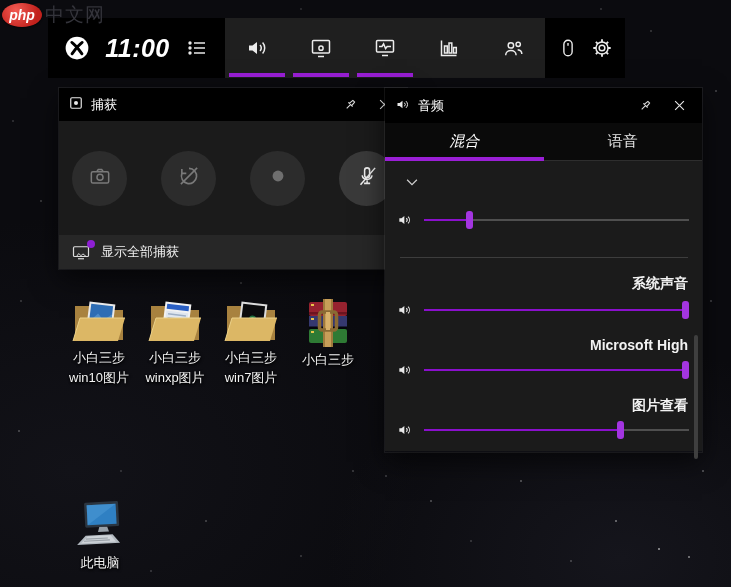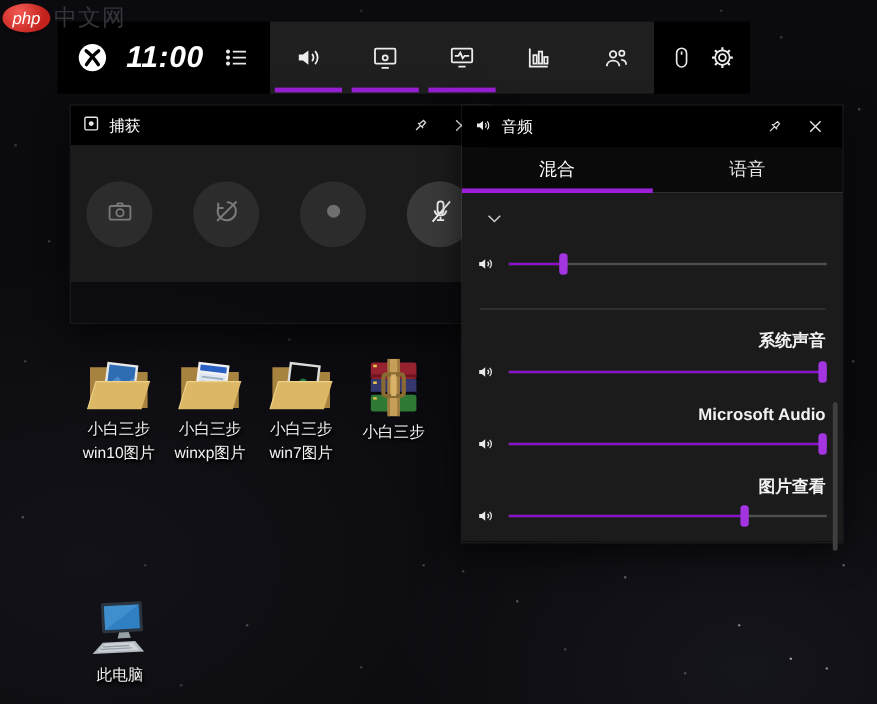--- a/index.html
+++ b/index.html
@@ -28,21 +28,21 @@
       300px 8px 0 rgba(255,255,255,.15), 20px 300px 0 rgba(255,255,255,.2),
       12px 120px 0 rgba(255,255,255,.18), 240px 282px 0 rgba(255,255,255,.2),
       385px 475px 0 rgba(255,255,255,.22), 150px 570px 0 rgba(255,255,255,.2);
   }
 
   
   .wm { position:absolute; left:2px; top:2px; display:flex; align-items:center; gap:3px; z-index:5; }
   .wm-badge {
     width:40px; height:24px; border-radius:50%;
     background:radial-gradient(circle at 35% 30%, #f25a52, #c2211c 70%);
-    color:#fff; font-style:italic; font-weight:normal; font-size:14px;
+    color:#fff; font-style:italic; font-weight:bold; font-size:14px;
     display:flex; align-items:center; justify-content:center;
     box-shadow:0 1px 2px rgba(0,0,0,.6);
   }
   .wm-site { color:#34343b; font-weight:normal; font-size:19px; letter-spacing:1px; }
 
   
   .tb { position:absolute; top:18px; height:60px; display:flex; align-items:center;font-style:italic; }
   .tb-a { left:48px; width:177px; background:#000; justify-content:space-evenly; }
   .tb-b { left:225px; width:320px; background:#1f1f1f; }
   .tb-c { left:545px; width:80px; background:#000; justify-content:space-evenly; }
@@ -68,21 +68,21 @@
   .cap-foot { height:34px; background:#272727; display:flex; align-items:center; padding:0 13px; gap:9px; color:#f0f0f0; font-size:13px; cursor:pointer; }
   .badge-wrap { position:relative; width:20px; height:16px; }
   .badge-dot { position:absolute; right:-3px; top:-4px; width:8px; height:8px; border-radius:50%; background:#8e1fd4; }
 
   
   .aud { left:385px; top:88px; width:317px; height:364px;text-align:right; }
   .aud .ptitle { height:35px; }
   .aud-tabs { height:38px; background:#0a0a0a; display:flex; border-bottom:1px solid #2e2e2e; }
   .atab { width:50%; position:relative; display:flex; align-items:center; justify-content:center;
           color:#e8e8e8; font-size:15px; cursor:pointer; }
-  .atab.active { color:#fff; }
+  .atab.active { color:#fff;font-style:italic; }
   .atab.active::after { content:""; position:absolute; left:0; right:0; bottom:-1px; height:4px; background:#9a1fd6; }
   .aud-body { position:relative; height:290px; background:#1b1b1b; }
   .arow { position:absolute; left:18px; right:14px; color:#f2f2f2; }
   .dev-row { top:10px; height:24px; display:flex; align-items:center; justify-content:space-between;
              font-size:13.5px; font-weight:bold; cursor:pointer; }
   .alabel { font-size:14px; font-weight:bold; height:18px; }
   .lbl-sys  { top:114px; }
   .lbl-edge { top:176px; }
   .lbl-pic  { top:236px; }
   .adivider { position:absolute; left:15px; right:14px; top:96px; height:1px; background:#3d3d3d; }
@@ -245,20 +245,31 @@
       <div class="cbtn on">
         <span>
           <svg width="26" height="26" viewBox="0 0 24 24" fill="none" stroke="#f2f2f2" stroke-width="1.4">
             <rect x="9.8" y="4.5" width="4.6" height="9" rx="2.3"></rect>
             <path d="M7.5 11.5a4.7 4.7 0 009.2 0M12.1 16.2v2.6M9.3 18.8h5.6"></path>
             <path d="M6 20L19.5 4.5"></path>
             </svg>
         </span>
       </div>
     </div>
+    <div class="cap-foot">
+      <span class="badge-wrap">
+        <svg width="18" height="16" viewBox="0 0 24 20" fill="none" stroke="#dcdcdc" stroke-width="1.6">
+          <rect x="2" y="3" width="20" height="13" rx="1.5"></rect>
+            <path d="M6 16l3-4 3 3 2.5-2.5L19 16" stroke-width="1.3"></path>
+            <path d="M8 19h8"></path>
+          </svg>
+        <span class="badge-dot"></span>
+      </span>
+      <span>显示全部捕获</span>
+    </div>
   </div>
 
   <div class="panel aud">
     <div class="ptitle">
       <span>
         <svg width="15" height="15" viewBox="0 0 24 24" fill="none" stroke="#e8e8e8" stroke-width="1.6">
           <path d="M4 9.5v5h3.5L12 18V6L7.5 9.5H4z" fill="#e8e8e8" stroke="none"></path>
           <path d="M15 9a4.2 4.2 0 010 6M17.6 6.6a8 8 0 010 10.8"></path>
           </svg>
       </span>
@@ -318,21 +329,21 @@
             <path d="M3.5 9.5v5h3.2L11 18V6L6.7 9.5H3.5z" fill="#e8e8e8" stroke="none"></path>
             <path d="M14 9.2a4 4 0 010 5.6M16.6 6.8a7.5 7.5 0 010 10.4"></path>
             </svg>
         </span>
         <div class="track">
           <div class="fill" style="width: 100%;"></div>
             <div class="handle" style="left: calc(98.6% - 3.5px);"></div>
         </div>
       </div>
 
-      <div class="arow alabel lbl-edge">Microsoft Audio</div>
+      <div class="arow alabel lbl-edge">Microsoft High</div>
       <div class="srow srow3">
         <span class="spk">
           <svg width="18" height="16" viewBox="0 0 24 24" fill="none" stroke="#e8e8e8" stroke-width="1.6">
             <path d="M3.5 9.5v5h3.2L11 18V6L6.7 9.5H3.5z" fill="#e8e8e8" stroke="none"></path>
             <path d="M14 9.2a4 4 0 010 5.6M16.6 6.8a7.5 7.5 0 010 10.4"></path>
             </svg>
         </span>
         <div class="track">
           <div class="fill" style="width: 100%;"></div>
             <div class="handle" style="left: calc(98.6% - 3.5px);"></div>

